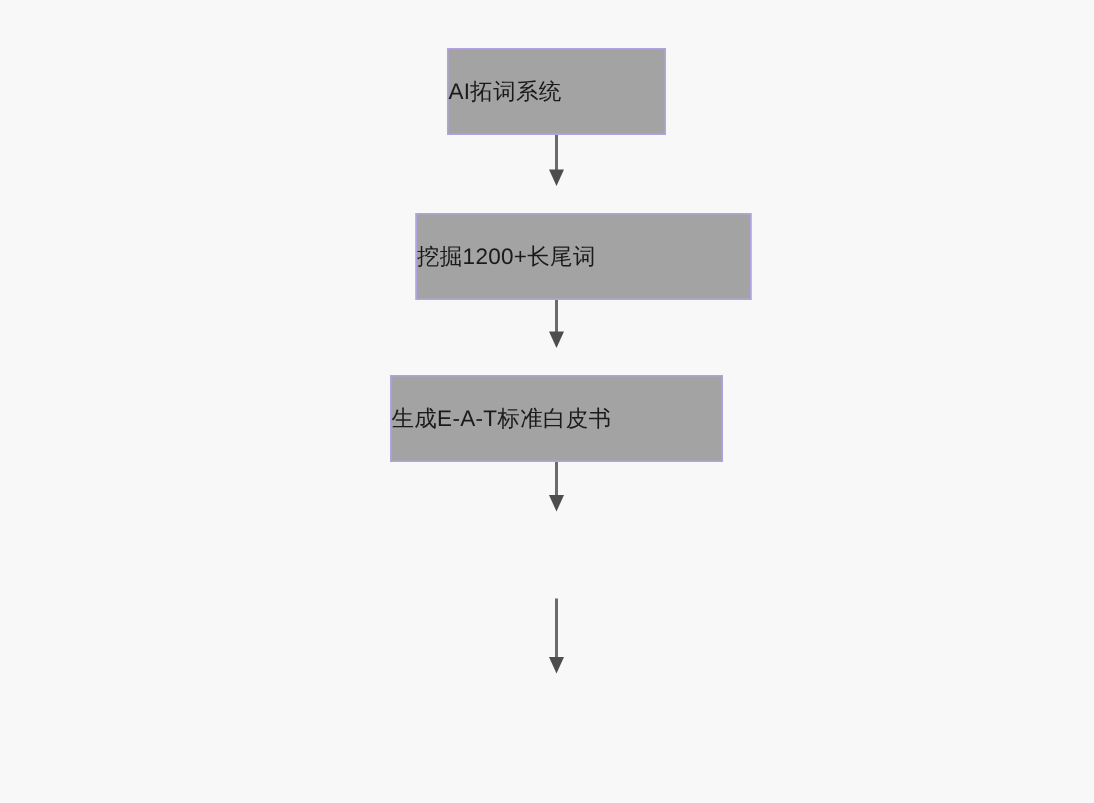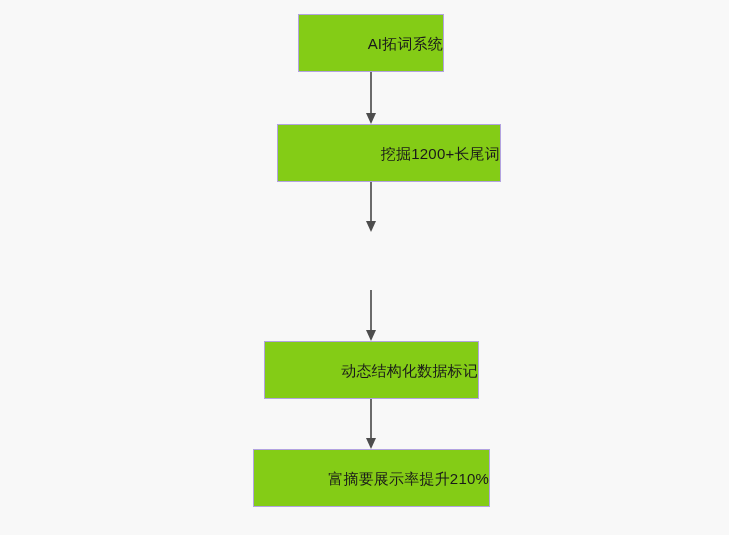--- a/index.html
+++ b/index.html
@@ -14,26 +14,27 @@
     overflow: hidden;
   }
   #flow-canvas {
     position: relative;
     width: 729px;
     height: 535px;
   }
   .node {
     position: absolute;
     box-sizing: border-box;
-    background: #84cc16;
+    background: #a3a3a3;
     border: 1px solid #b2a3e0;
     display: flex;
     align-items: center;
-    justify-content: flex-end;
+    justify-content: flex-start;
     height: 58px;
+    margin-top: 18px;
   }
   .node-label {
     font-size: 15px;
     line-height: 1;
     color: #1a1a1a;
     white-space: nowrap;
     letter-spacing: 0.2px;
   }
   
   .node-1 { left: 298px; top: 14px;  width: 146px; }
@@ -88,22 +89,19 @@
   </svg>
 
   <div class="node node-1">
     <span class="node-label">AI拓词系统</span>
   </div>
 
   <div class="node node-2">
     <span class="node-label">挖掘1200+长尾词</span>
   </div>
 
-
-  <div class="node node-4">
-    <span class="node-label">动态结构化数据标记</span>
+  <div class="node node-3">
+    <span class="node-label">生成E-A-T标准白皮书</span>
   </div>
 
-  <div class="node node-5">
-    <span class="node-label">富摘要展示率提升210%</span>
-  </div>
+
 
 </div>
 
 </body></html>

